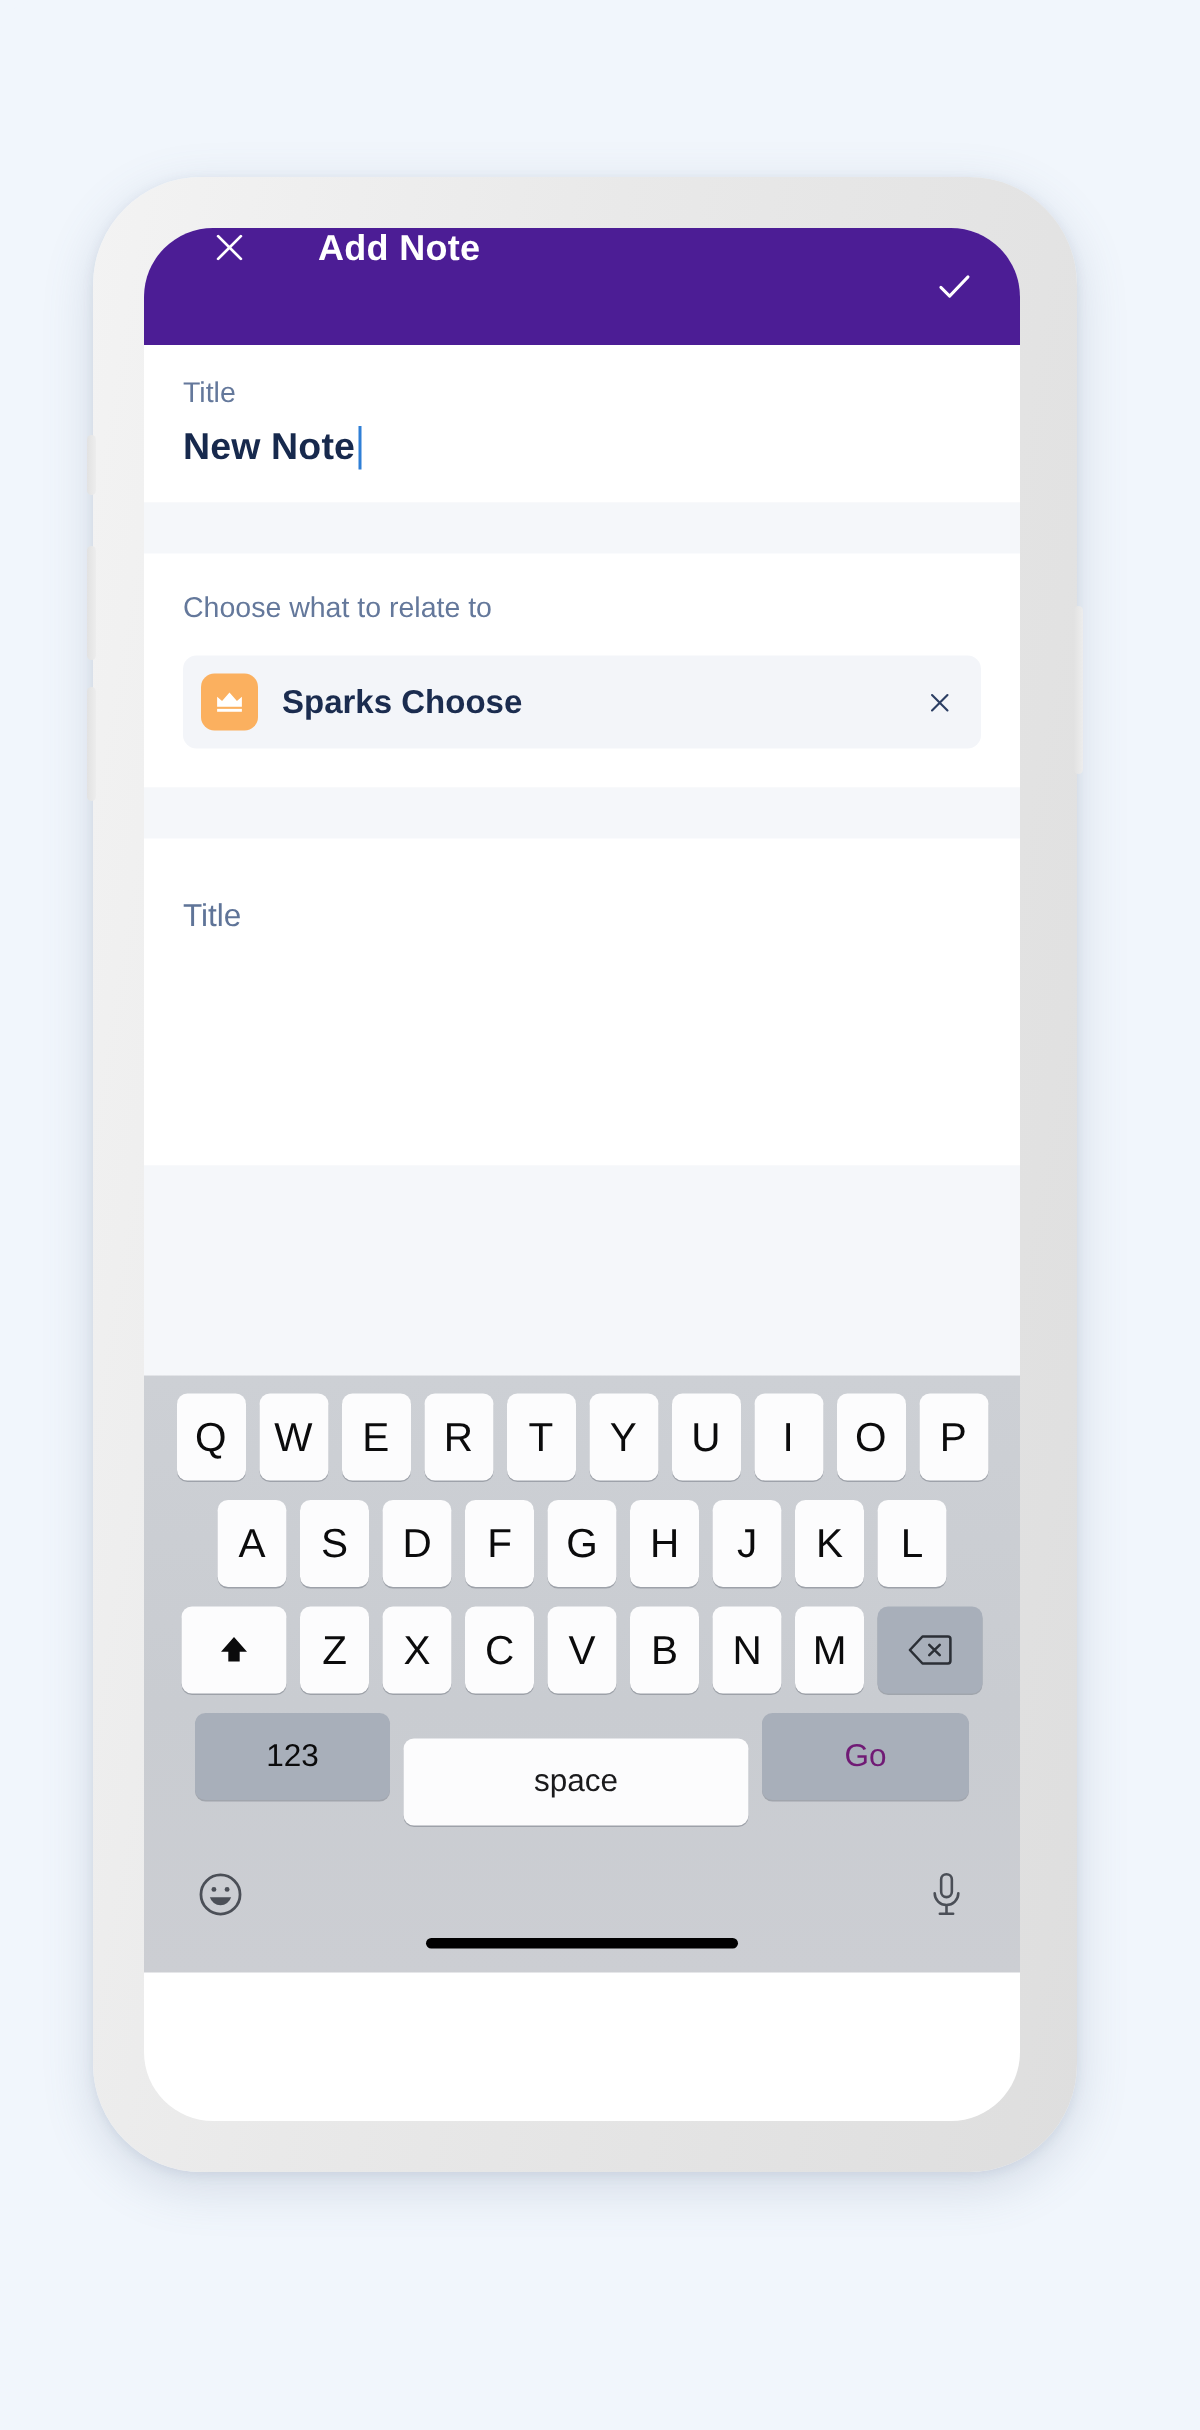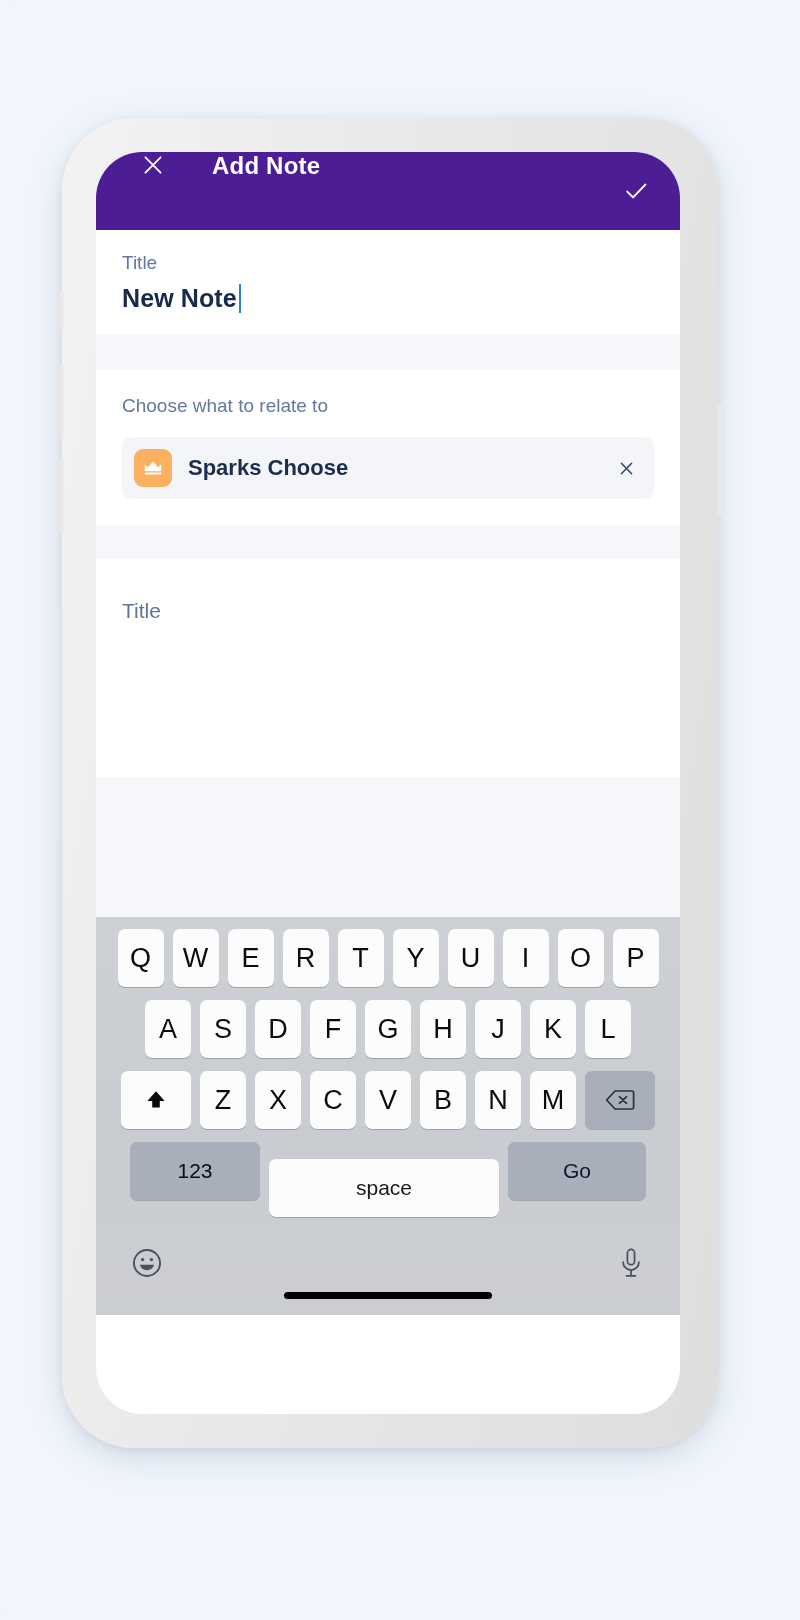--- a/index.html
+++ b/index.html
@@ -159,21 +159,21 @@
   }
   #row2 { padding: 0 26px; }
   #row3 { padding: 0 0px; }
   .key.wide { width: 70px; }
   .key.gray {
     background: #a8afba; box-shadow: 0 1px 0 rgba(120,125,135,.5);
   }
   #krow-bottom { gap: 9px; margin-bottom: 0; }
   .key.fn123 { width: 130px; font-size: 21px; }
   .key.space { width: 230px; font-size: 21px; color:#1a1a1c;margin-top:17px; }
-  .key.go    { width: 138px; font-size: 21px; color:#0f172a; }
+  .key.go    { width: 138px; font-size: 21px; color:#701a75; }
   #kb-bottom-bar {
     height: 96px; display: flex; align-items: center;
     justify-content: space-between; padding: 0 34px;
     position: relative;
   }
   #home-indicator {
     position: absolute; left: 50%; transform: translateX(-50%);
     bottom: 14px; width: 208px; height: 7px;
     background: #000; border-radius: 4px;
   }

